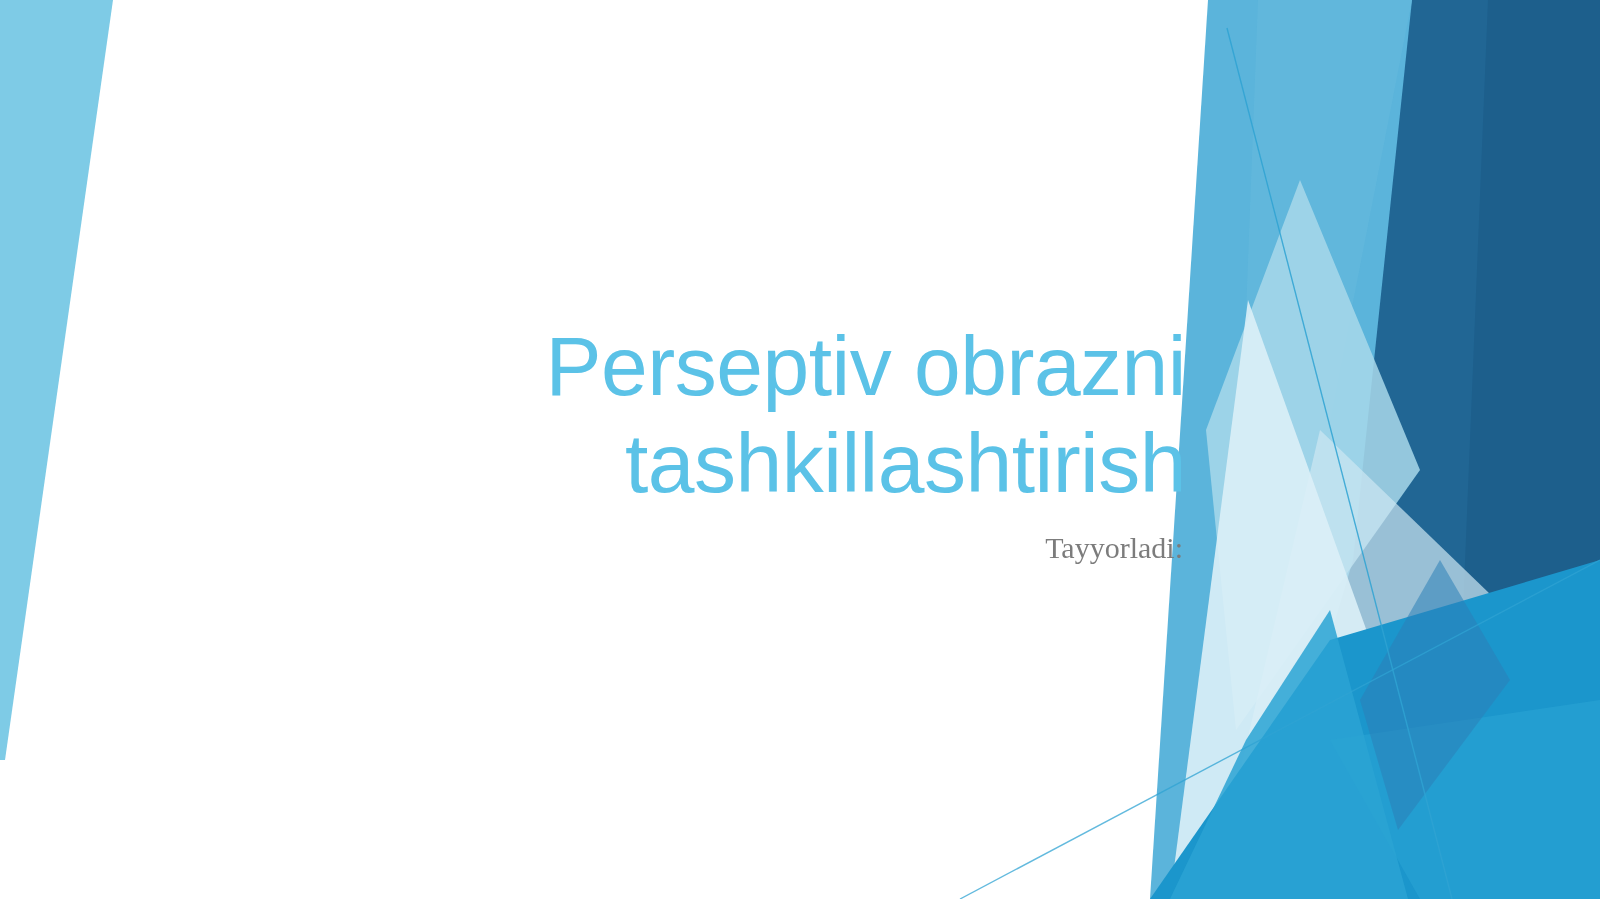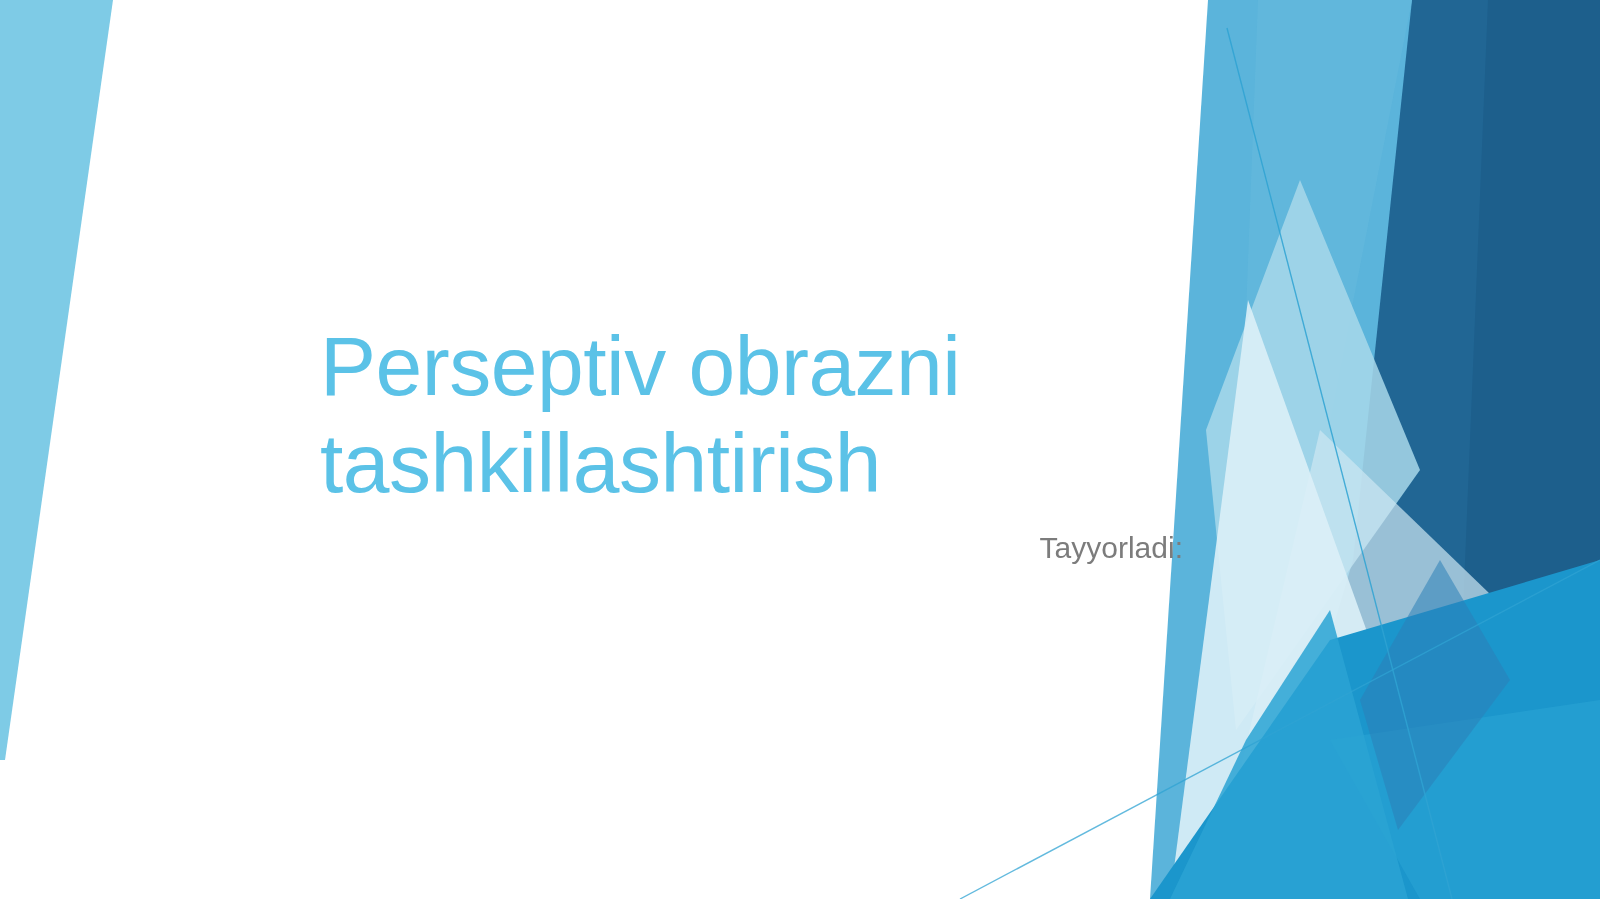--- a/index.html
+++ b/index.html
@@ -27,42 +27,42 @@
   }
   .content {
     position: absolute;
     inset: 0;
   }
   .title-block {
     position: absolute;
     left: 320px;
     top: 318px;
     width: 866px;
-    text-align: left;
+    text-align: right;
   }
   .slide-title {
     margin: 0;
     font-family: "Liberation Sans", sans-serif;
     font-weight: 400;
     font-size: 84px;
     line-height: 1.16;
     letter-spacing: -0.5px;
     color: #5BC2E7;
     white-space: pre-line;
   }
   .subtitle-block {
     position: absolute;
     left: 520px;
     top: 523px;
     width: 663px;
     text-align: right;
   }
   .subtitle-line {
     margin: 0;
-    font-family: Liberation Sans, sans-serif;
+    font-family: Liberation Serif, serif;
     font-weight: 400;
     font-size: 30px;
     line-height: 1.68;
     color: #7C7C7C;
   }
 </style>
 </head>
 <body>
 
 <div class="slide">

